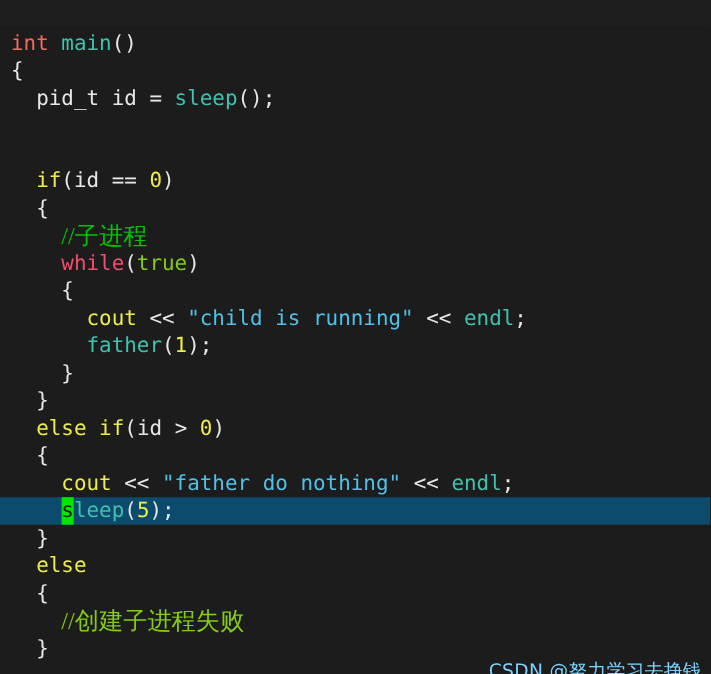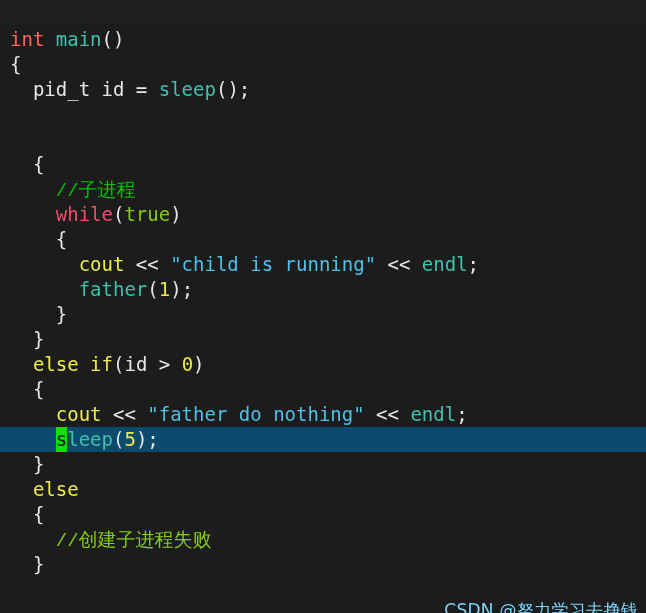--- a/index.html
+++ b/index.html
@@ -43,22 +43,22 @@
   .t-fn        { color: #3fc2ad; }
   .t-kw        { color: #ecec4b; }
   .t-loop      { color: #f04e6e; }
   .t-num       { color: #ecec4b; }
   .t-str       { color: #4fc1e9; }
   .t-cmt       { color: #00c400; }
   .t-plain     { color: #e6e6e6; }
   .t-op        { color: #e6e6e6; }
 
   .cmt-cn {
-    font-family: Liberation Mono, monospace;
-    font-size: 19px;
+    font-family: Liberation Serif, serif;
+    font-size: 22px;
   }
 
   .cursor-block {
     background: #00e500;
     color: #1c1c1c;
     display: inline-block;
   }
 
   #watermark {
     position: absolute;
@@ -93,20 +93,21 @@
 <body>
 
 <div id="editor-root" style="background: rgb(28, 28, 28); margin-top: 24px;">
 
   <div id="code-area">
       <div class="code-line"><span class="t-type" style="color: rgb(249, 103, 93);">int</span><span class="t-plain"> </span><span class="t-fn" style="color: rgb(63, 194, 173);">main</span><span class="t-plain">()</span></div>
       <div class="code-line"><span class="t-plain">{</span></div>
       <div class="code-line"><span class="t-plain">  pid_t id </span><span class="t-op">= </span><span class="t-fn" style="color: rgb(63, 194, 173);">sleep</span><span class="t-plain">();</span></div>
       <div class="code-line">&nbsp;</div>
       <div class="code-line">&nbsp;</div>
+      <div class="code-line"><span class="t-plain">  </span><span class="t-kw" style="color: rgb(236, 236, 75);">if</span><span class="t-plain">(id == </span><span class="t-num" style="color: rgb(236, 236, 75);">0</span><span class="t-plain">)</span></div>
       <div class="code-line"><span class="t-plain">  {</span></div>
       <div class="code-line"><span class="t-plain">    </span><span class="t-cmt cmt-cn" style="color: rgb(0, 196, 0);">//子进程</span></div>
       <div class="code-line"><span class="t-plain">    </span><span class="t-loop" style="color: rgb(240, 78, 110);">while</span><span class="t-plain">(</span><span class="t-kw" style="color: #84cc16;">true</span><span class="t-plain">)</span></div>
       <div class="code-line"><span class="t-plain">    {</span></div>
       <div class="code-line"><span class="t-plain">      </span><span class="t-kw" style="color: rgb(236, 236, 75);">cout</span><span class="t-op"> &lt;&lt; </span><span class="t-str" style="color: rgb(79, 193, 233);">"child is running"</span><span class="t-op"> &lt;&lt; </span><span class="t-fn" style="color: rgb(63, 194, 173);">endl</span><span class="t-plain">;</span></div>
       <div class="code-line"><span class="t-plain">      </span><span class="t-fn" style="color: rgb(63, 194, 173);">father</span><span class="t-plain">(</span><span class="t-num" style="color: rgb(236, 236, 75);">1</span><span class="t-plain">);</span></div>
       <div class="code-line"><span class="t-plain">    }</span></div>
       <div class="code-line"><span class="t-plain">  }</span></div>
       <div class="code-line"><span class="t-plain">  </span><span class="t-kw" style="color: rgb(236, 236, 75);">else</span><span class="t-plain"> </span><span class="t-kw" style="color: rgb(236, 236, 75);">if</span><span class="t-plain">(id &gt; </span><span class="t-num" style="color: rgb(236, 236, 75);">0</span><span class="t-plain">)</span></div>
       <div class="code-line"><span class="t-plain">  {</span></div>

